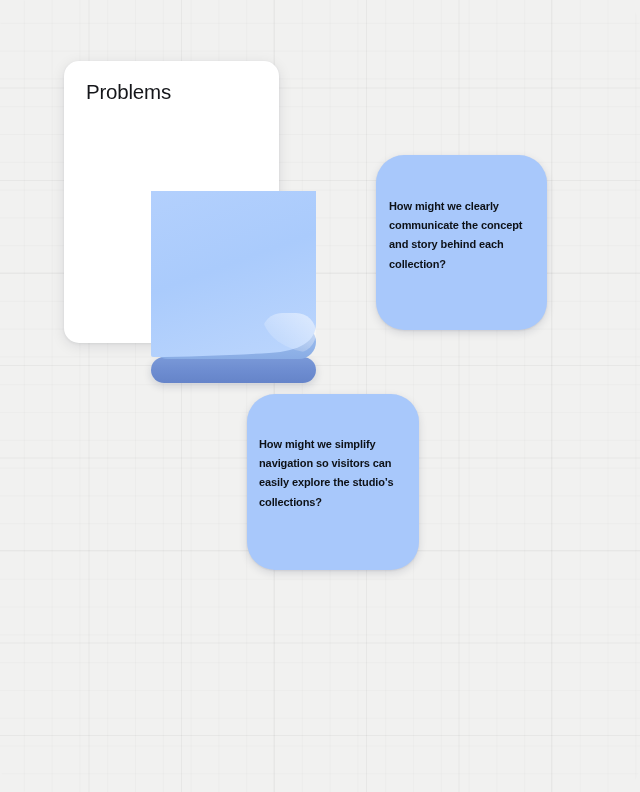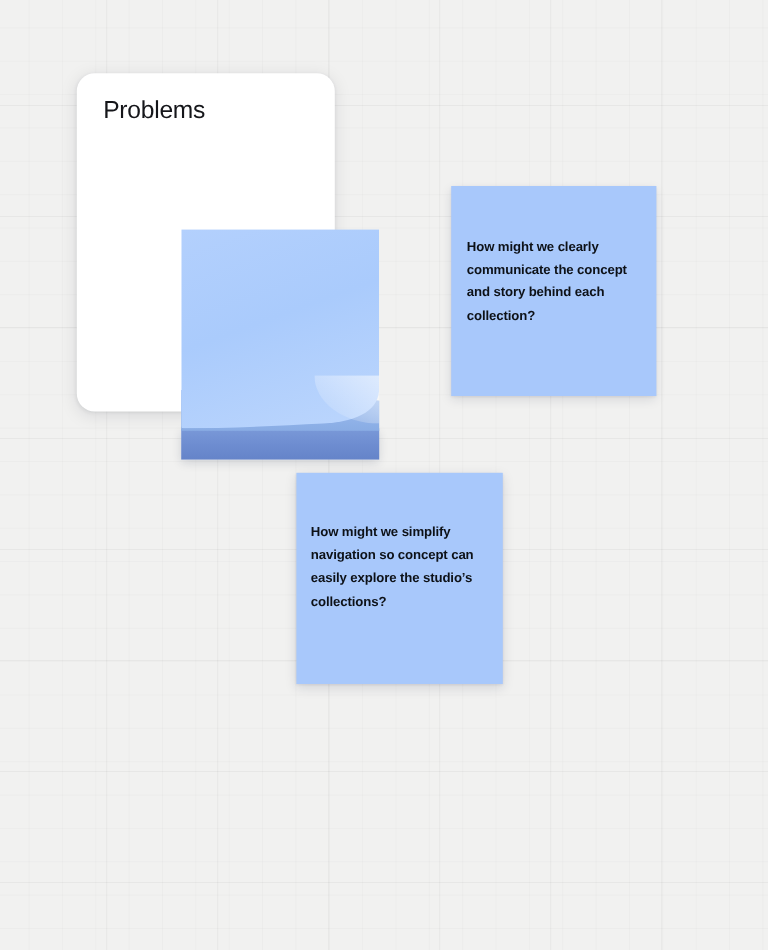--- a/index.html
+++ b/index.html
@@ -1,15 +1,15 @@
 <!DOCTYPE html>
 <html><head>
 <meta charset="utf-8">
 <style>
-  * { margin:0; padding:0; box-sizing:border-box; }
+  * { margin:0; padding:0; box-sizing:border-box;border-radius:28px; }
 
   html, body {
     width: 640px;
     height: 792px;
     overflow: hidden;
   }
 
   body {
     font-family: "Liberation Sans", sans-serif;
     background: #f1f1f0;
@@ -183,16 +183,16 @@
       <div class="peel-front"></div>
       <div class="peel-curl-shine"></div>
     </div>
   </div>
 
   <div class="note note-2">
     <div class="note-text">How might we clearly communicate the concept and story behind each collection?</div>
   </div>
 
   <div class="note note-3">
-    <div class="note-text">How might we simplify navigation so concept can easily explore the studio’s collections?</div>
+    <div class="note-text">How might we simplify navigation so visitors can easily explore the studio’s collections?</div>
   </div>
 
 </div>
 
 </body></html>

